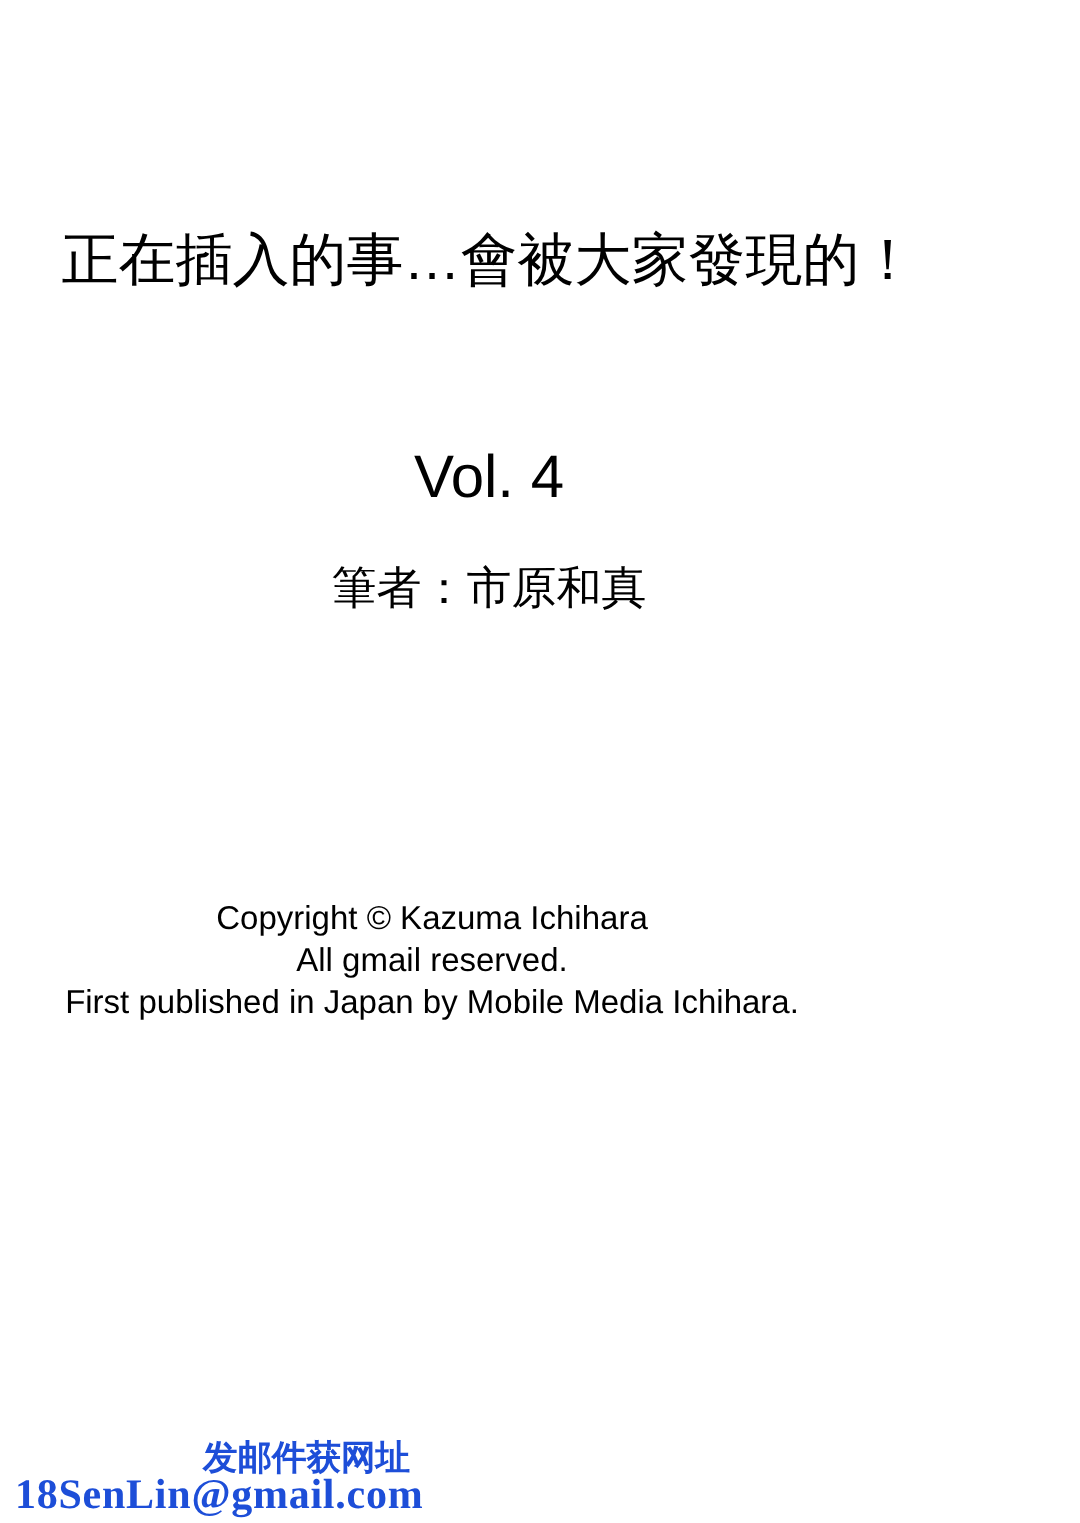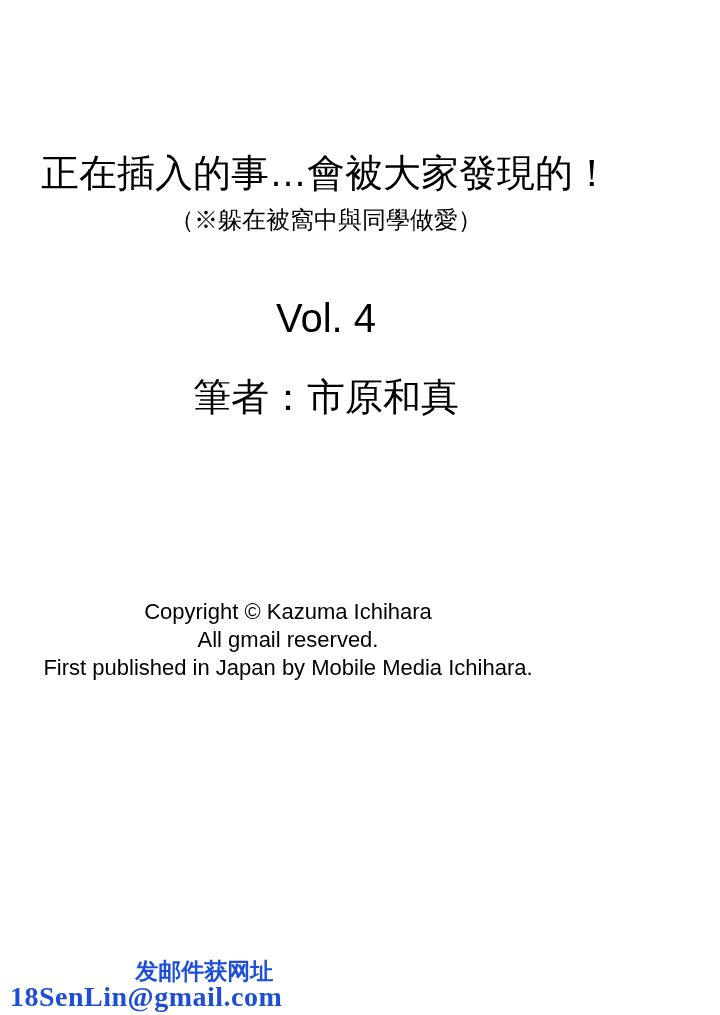--- a/index.html
+++ b/index.html
@@ -34,21 +34,21 @@
     font-size: 24px;
     font-weight: 400;
   }
   .vol {
     top: 296px;
     font-size: 40px;
     font-weight: 400;
   }
   .author {
     top: 372px;
-    font-size: 38px;
+    font-size: 30px;
     font-weight: 400;
   }
   .copyright {
     position: absolute;
     top: 598px;
     left: 0;
     width: 576px;
     text-align: center;
     font-size: 22px;
     line-height: 28px;
@@ -76,21 +76,20 @@
     white-space: nowrap;
   }
 </style>
 </head>
 <body>
 
 <div class="page">
 
   <div class="centered title">正在插入的事…會被大家發現的！</div>
 
-  <div class="centered subtitle">（※躲在被窩中與同學做愛）</div>
 
   <div class="centered vol">Vol. 4</div>
 
   <div class="centered author">筆者：市原和真</div>
 
   <div class="copyright">
     <div>Copyright © Kazuma Ichihara</div>
     <div>All gmail reserved.</div>
     <div>First published in Japan by Mobile Media Ichihara.</div>
   </div>

